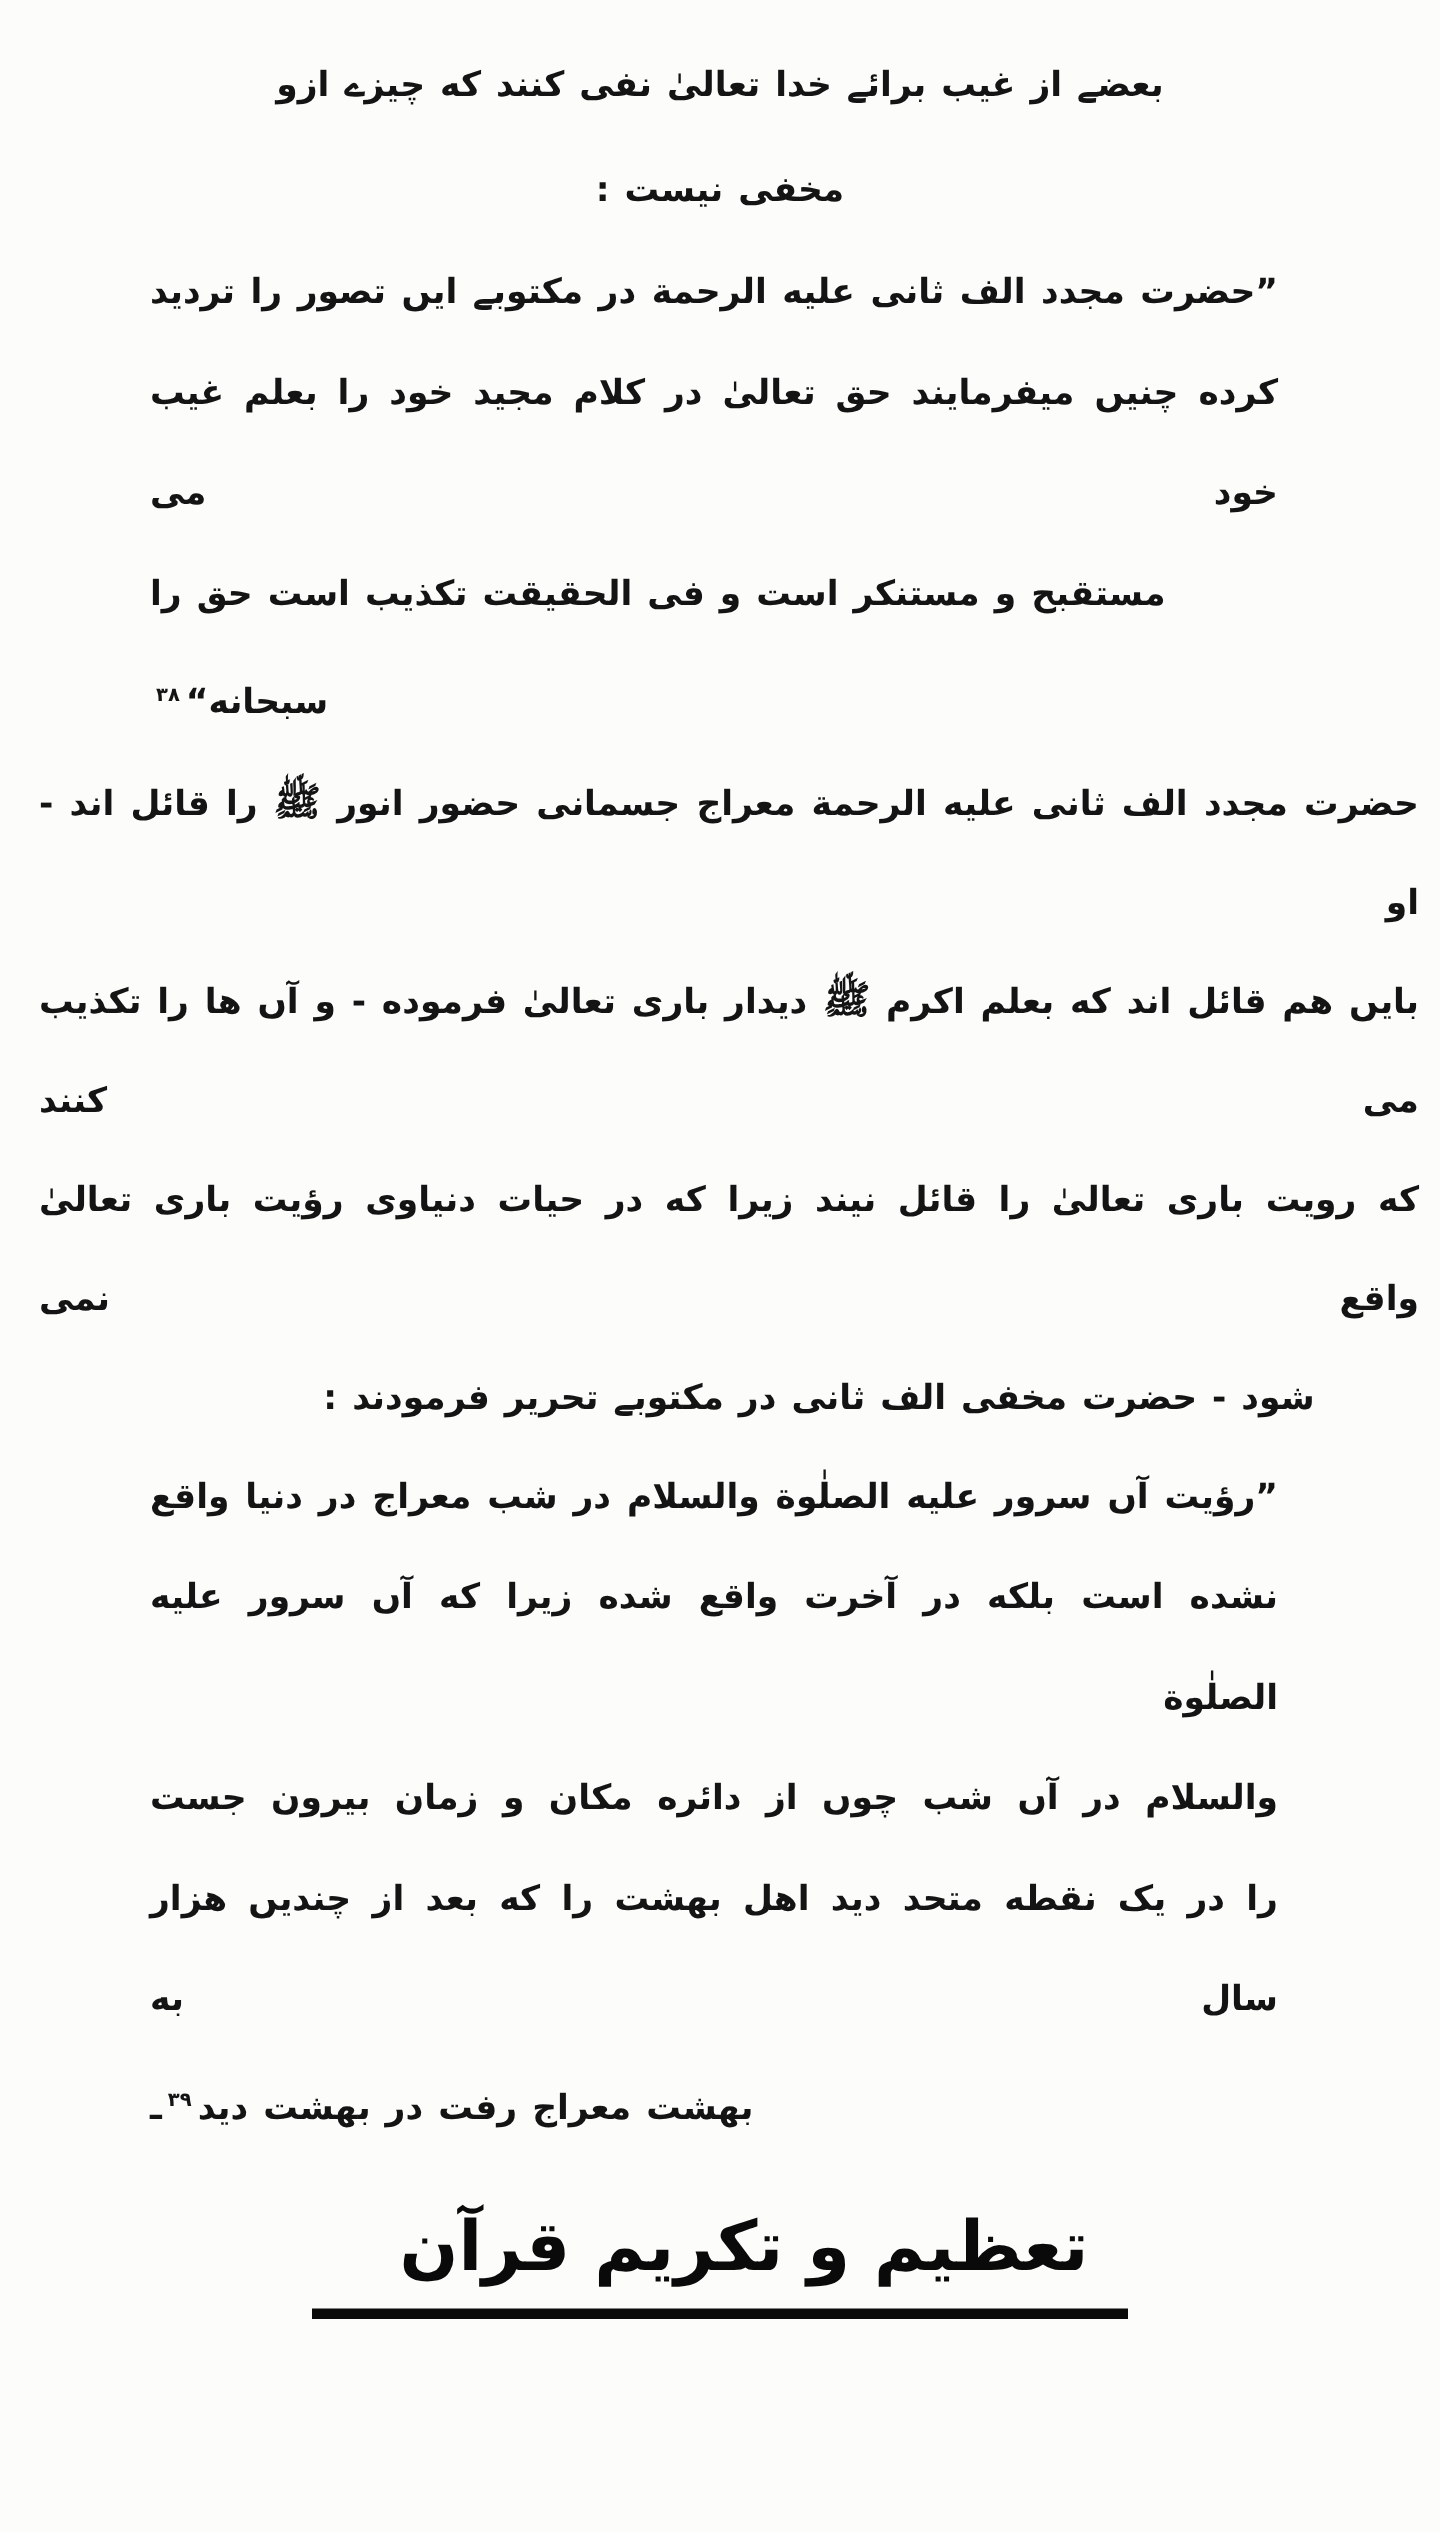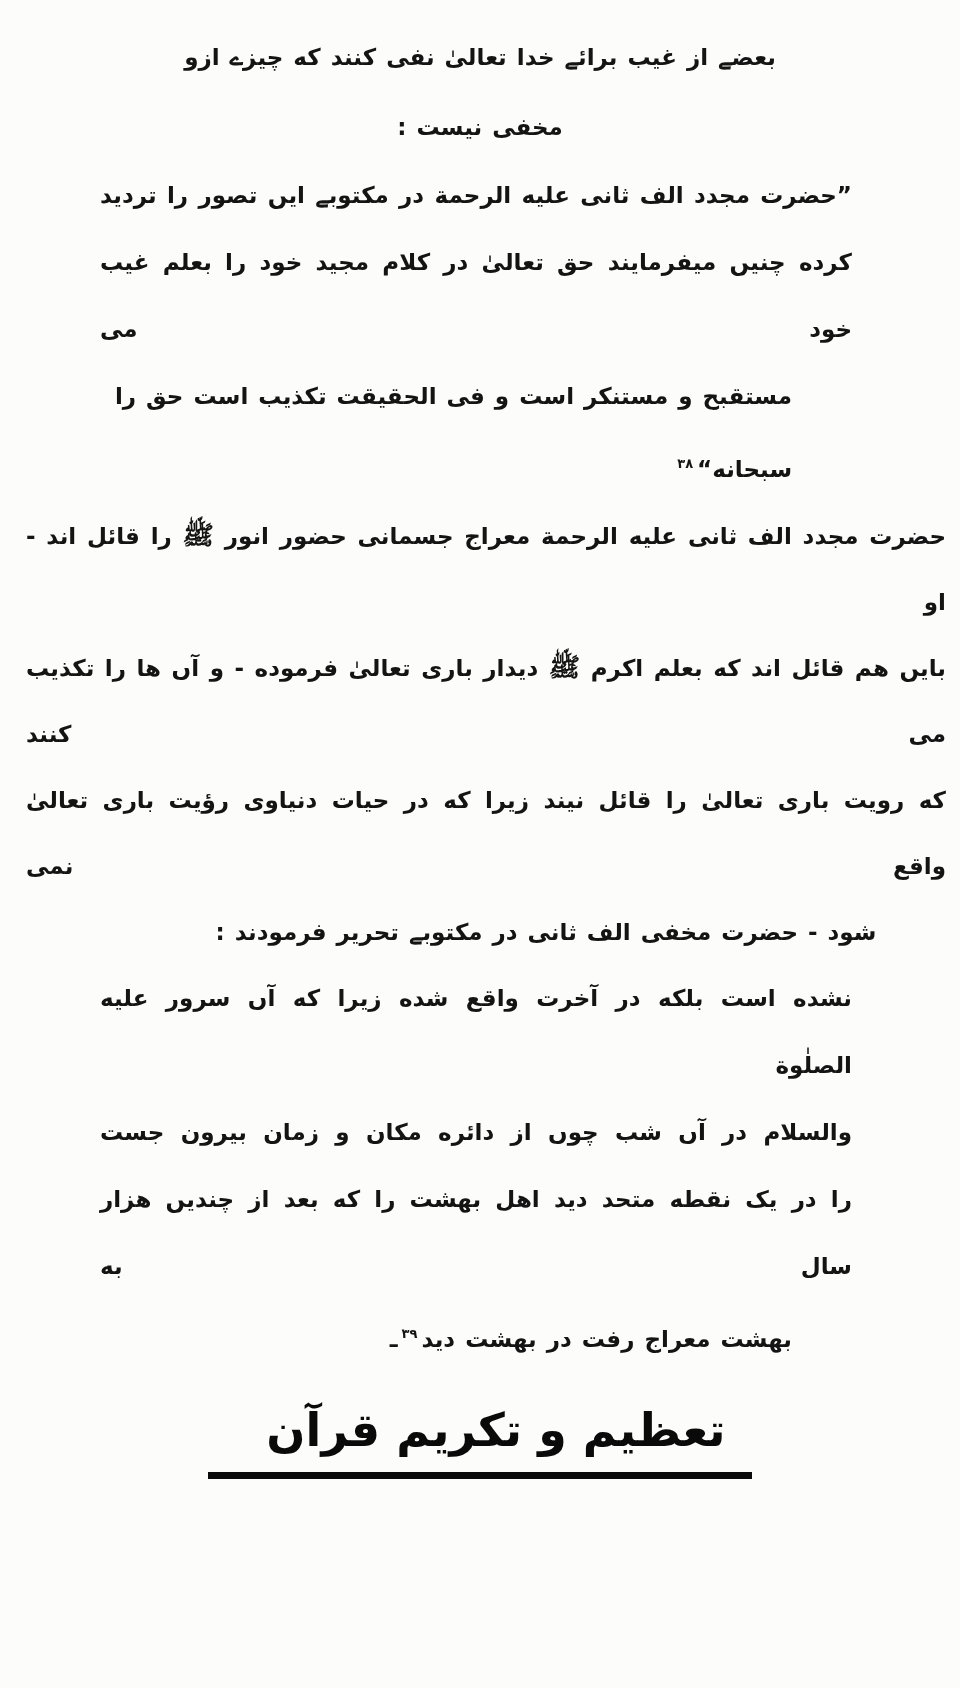--- a/index.html
+++ b/index.html
@@ -49,21 +49,21 @@
     padding: 0 108px 0 100px;
   }
   .quote .line {
     line-height: 67px;
   }
   .quote .line.just {
     text-align: justify;
     text-align-last: justify;
   }
   .quote .line.endline {
-    text-align: right;
+    text-align: left;
     padding-right: 60px;
   }
   .intro {
     padding: 0 150px 0 150px;
   }
   .intro .line {
     text-align: center;
     line-height: 70px;
   }
   .fn-ref {
@@ -107,20 +107,21 @@
   </div>
 
   <div class="para">
     <p class="line just"><span>حضرت مجدد الف ثانی علیه الرحمة معراج جسمانی حضور انور</span> <span class="seal">ﷺ</span> <span>را قائل اند - او</span></p>
     <p class="line just"><span>بایں هم قائل اند که بعلم اکرم</span> <span class="seal">ﷺ</span> <span>دیدار باری تعالیٰ فرموده - و آں ها را تکذیب می کنند</span></p>
     <p class="line just">که رویت باری تعالیٰ را قائل نیند زیرا که در حیات دنیاوی رؤیت باری تعالیٰ واقع نمی</p>
     <p class="line endline">شود - حضرت مخفی الف ثانی در مکتوبے تحریر فرمودند :</p>
   </div>
 
   <div class="quote">
+    <p class="line just">”رؤیت آں سرور علیه الصلٰوة والسلام در شب معراج در دنیا واقع</p>
     <p class="line just">نشده است بلکه در آخرت واقع شده زیرا که آں سرور علیه الصلٰوة</p>
     <p class="line just">والسلام در آں شب چوں از دائره مکان و زمان بیرون جست</p>
     <p class="line just">را در یک نقطه متحد دید اهل بهشت را که بعد از چندیں هزار سال به</p>
     <p class="line endline"><span>بهشت معراج رفت در بهشت دید</span><span class="fn-ref">۳۹</span><span>ـ</span></p>
   </div>
 
   <div class="heading-wrap">
     <span class="heading">تعظیم و تکریم قرآن</span>
   </div>
 

